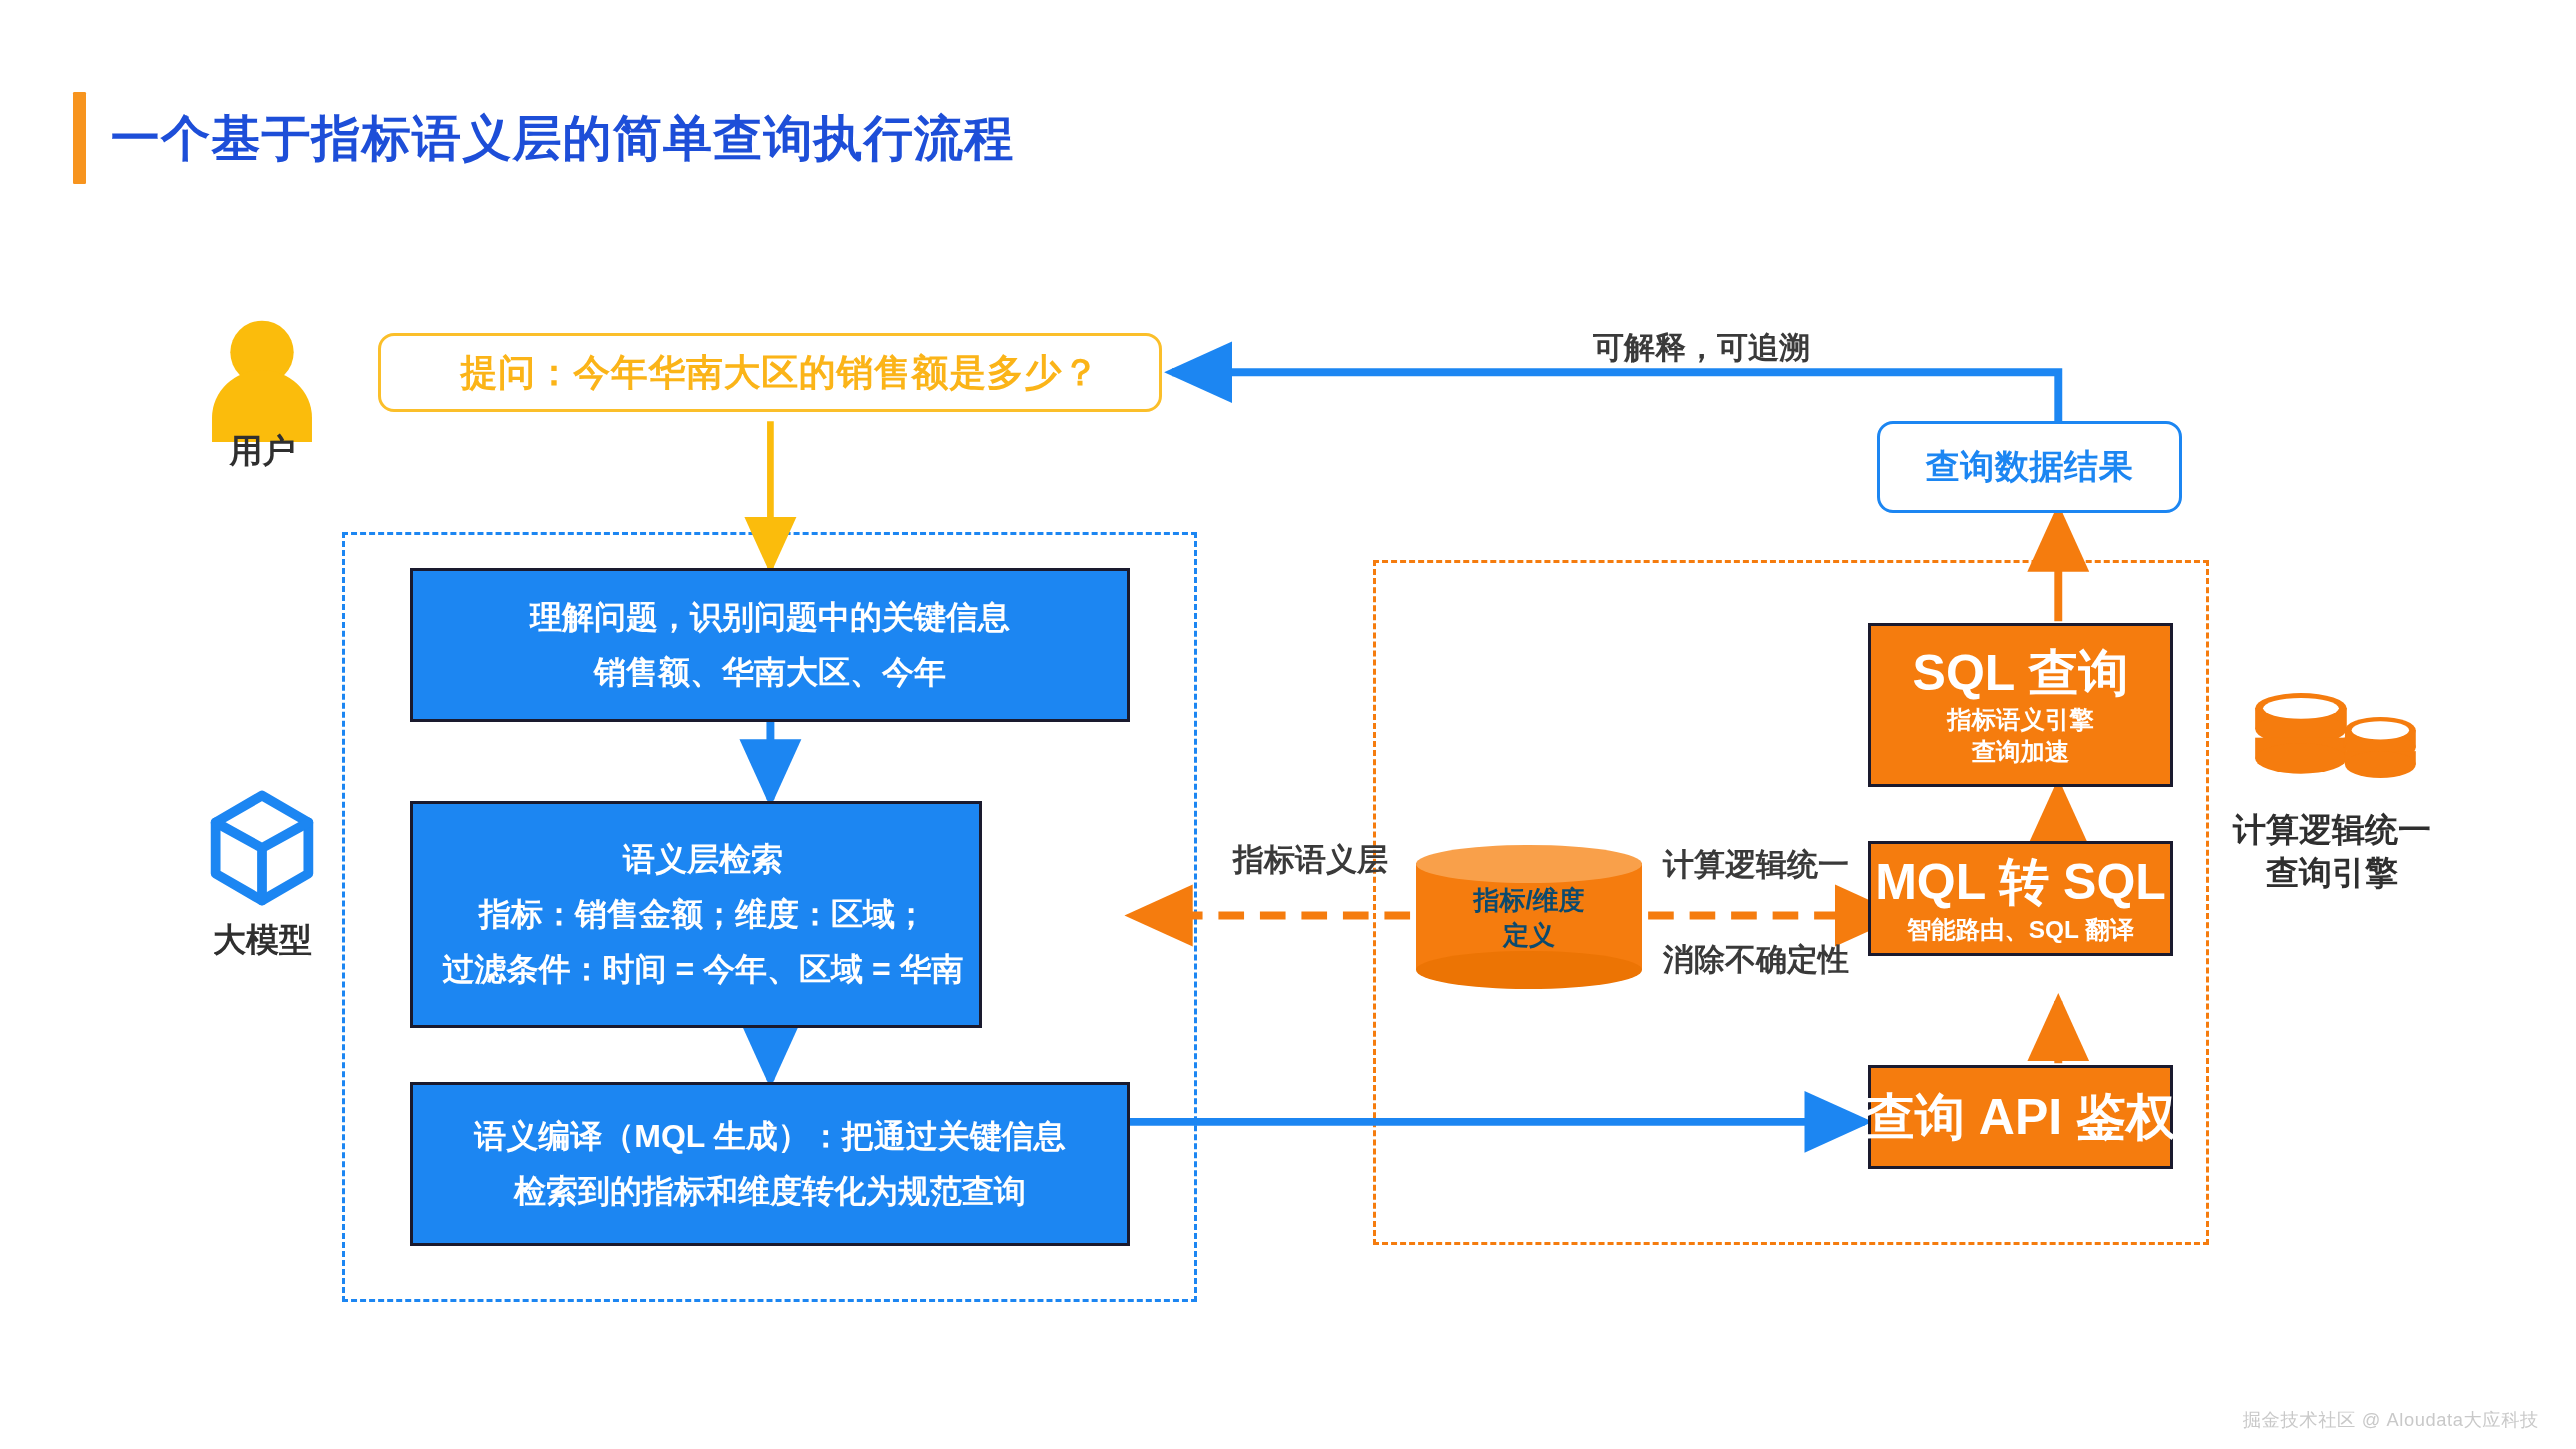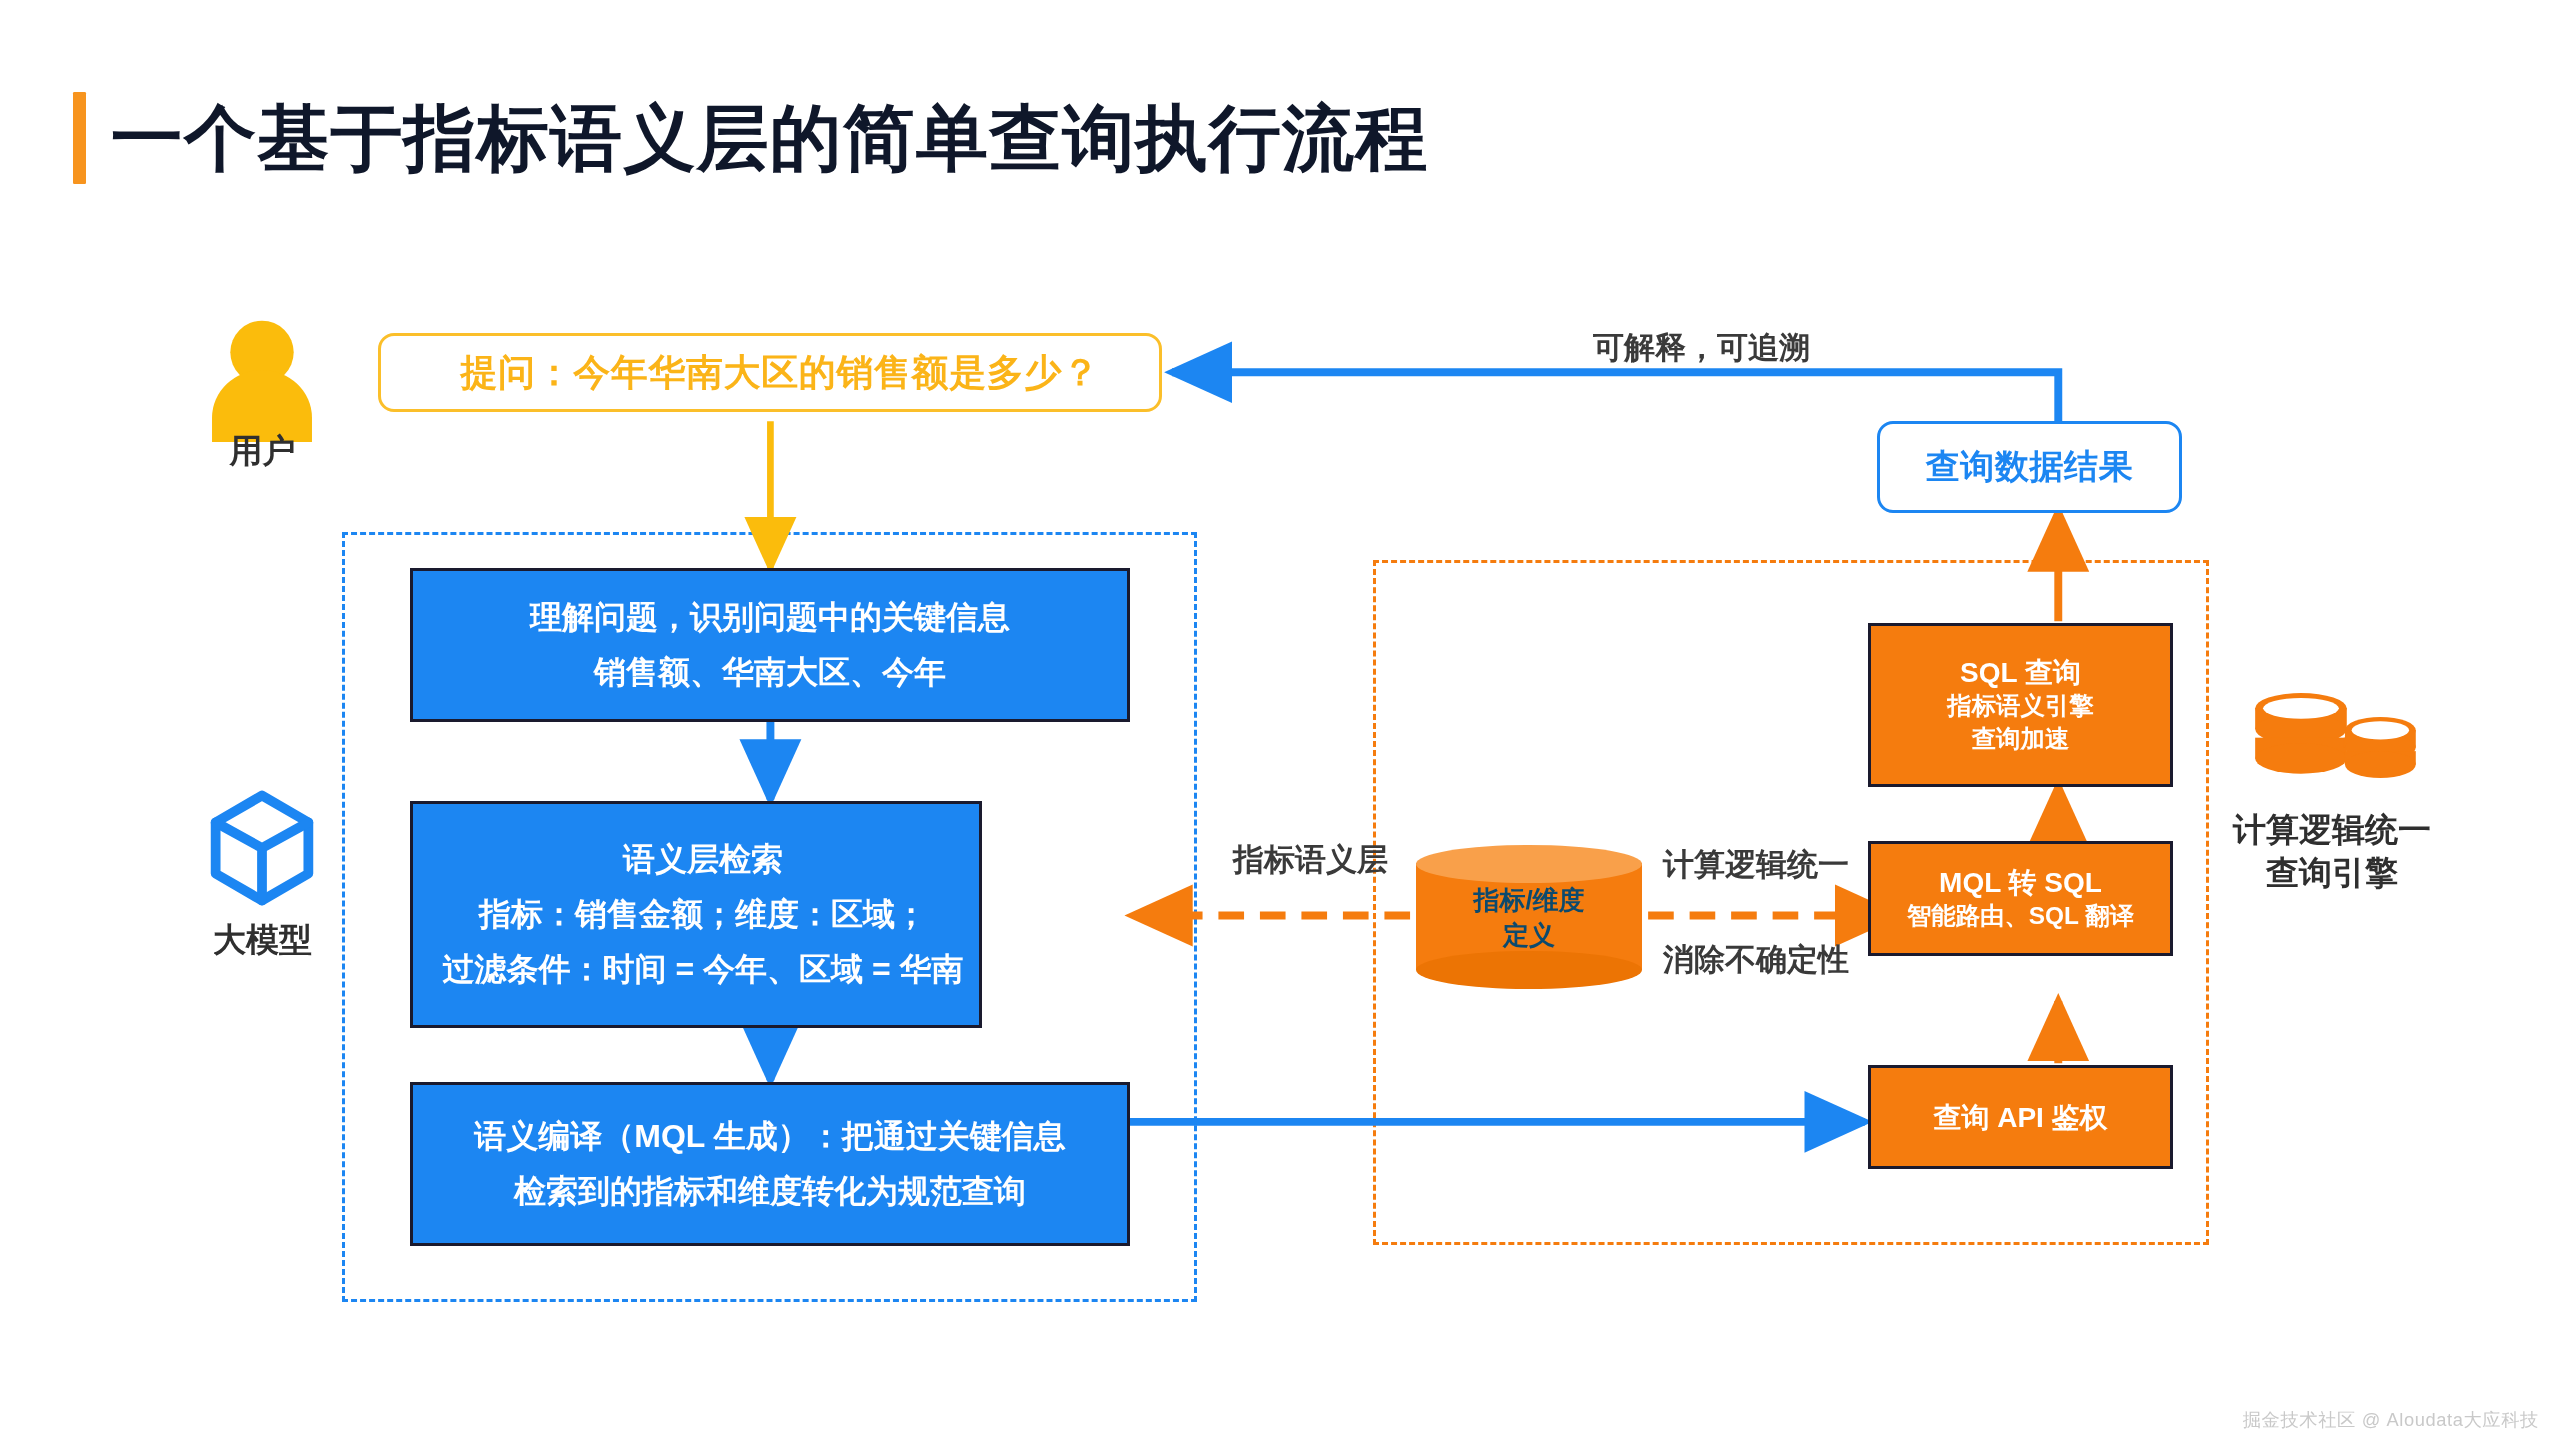--- a/index.html
+++ b/index.html
@@ -7,21 +7,21 @@
     width:2576px;height:1449px;position:relative;overflow:hidden;
     font-family:"Liberation Sans","DejaVu Sans",sans-serif;
     -webkit-font-smoothing:antialiased;
   }
   .stage{position:absolute;left:0;top:0;width:2576px;height:1449px;}
 
   
   #title-row{position:absolute;left:73px;top:92px;display:flex;align-items:center;gap:24.4px;}
   #title-accent{width:13.4px;height:92px;background:#F7941E;border-radius:1.2px;}
   #page-title{
-    font-size:72px;font-weight:700;color:#0f172a;letter-spacing:1.2px;
+    font-size:49px;font-weight:700;color:#1d4ed8;letter-spacing:1.2px;
     line-height:1.0;white-space:nowrap;
   }
 
   
   #wires{position:absolute;left:0;top:0;width:2576px;height:1449px;pointer-events:none;}
 
   
   .node{position:absolute;box-sizing:border-box;display:flex;flex-direction:column;
         align-items:center;justify-content:center;text-align:center;}
 
@@ -31,21 +31,21 @@
     font-size:32px;font-weight:700;line-height:1.72;
     padding:0 17px;
   }
   .blue-box .ln{display:block;white-space:nowrap;}
 
   
   .orange-box{
     background:#F57C0E;border:3.1px solid #1a1a2e;color:#ffffff;
     padding:0 13.4px;
   }
-  .orange-box .ttl{display:block;font-size:28px;font-weight:700;line-height:1.25;white-space:nowrap;}
+  .orange-box .ttl{display:block;font-size:50px;font-weight:700;line-height:1.25;white-space:nowrap;}
   .orange-box .sub{display:block;font-size:24.4px;font-weight:700;line-height:1.32;white-space:nowrap;}
 
   
   .pill{
     background:#ffffff;border:3.7px solid;border-radius:16px;
     font-weight:700;display:flex;align-items:center;justify-content:center;
   }
   #question-box{border-color:#FBBF2A;color:#FBB418;font-size:37px;letter-spacing:0.6px;padding-left:20px;}
   #result-box{border-color:#1C86F2;color:#1C86F2;font-size:34px;letter-spacing:0.6px;}
 

